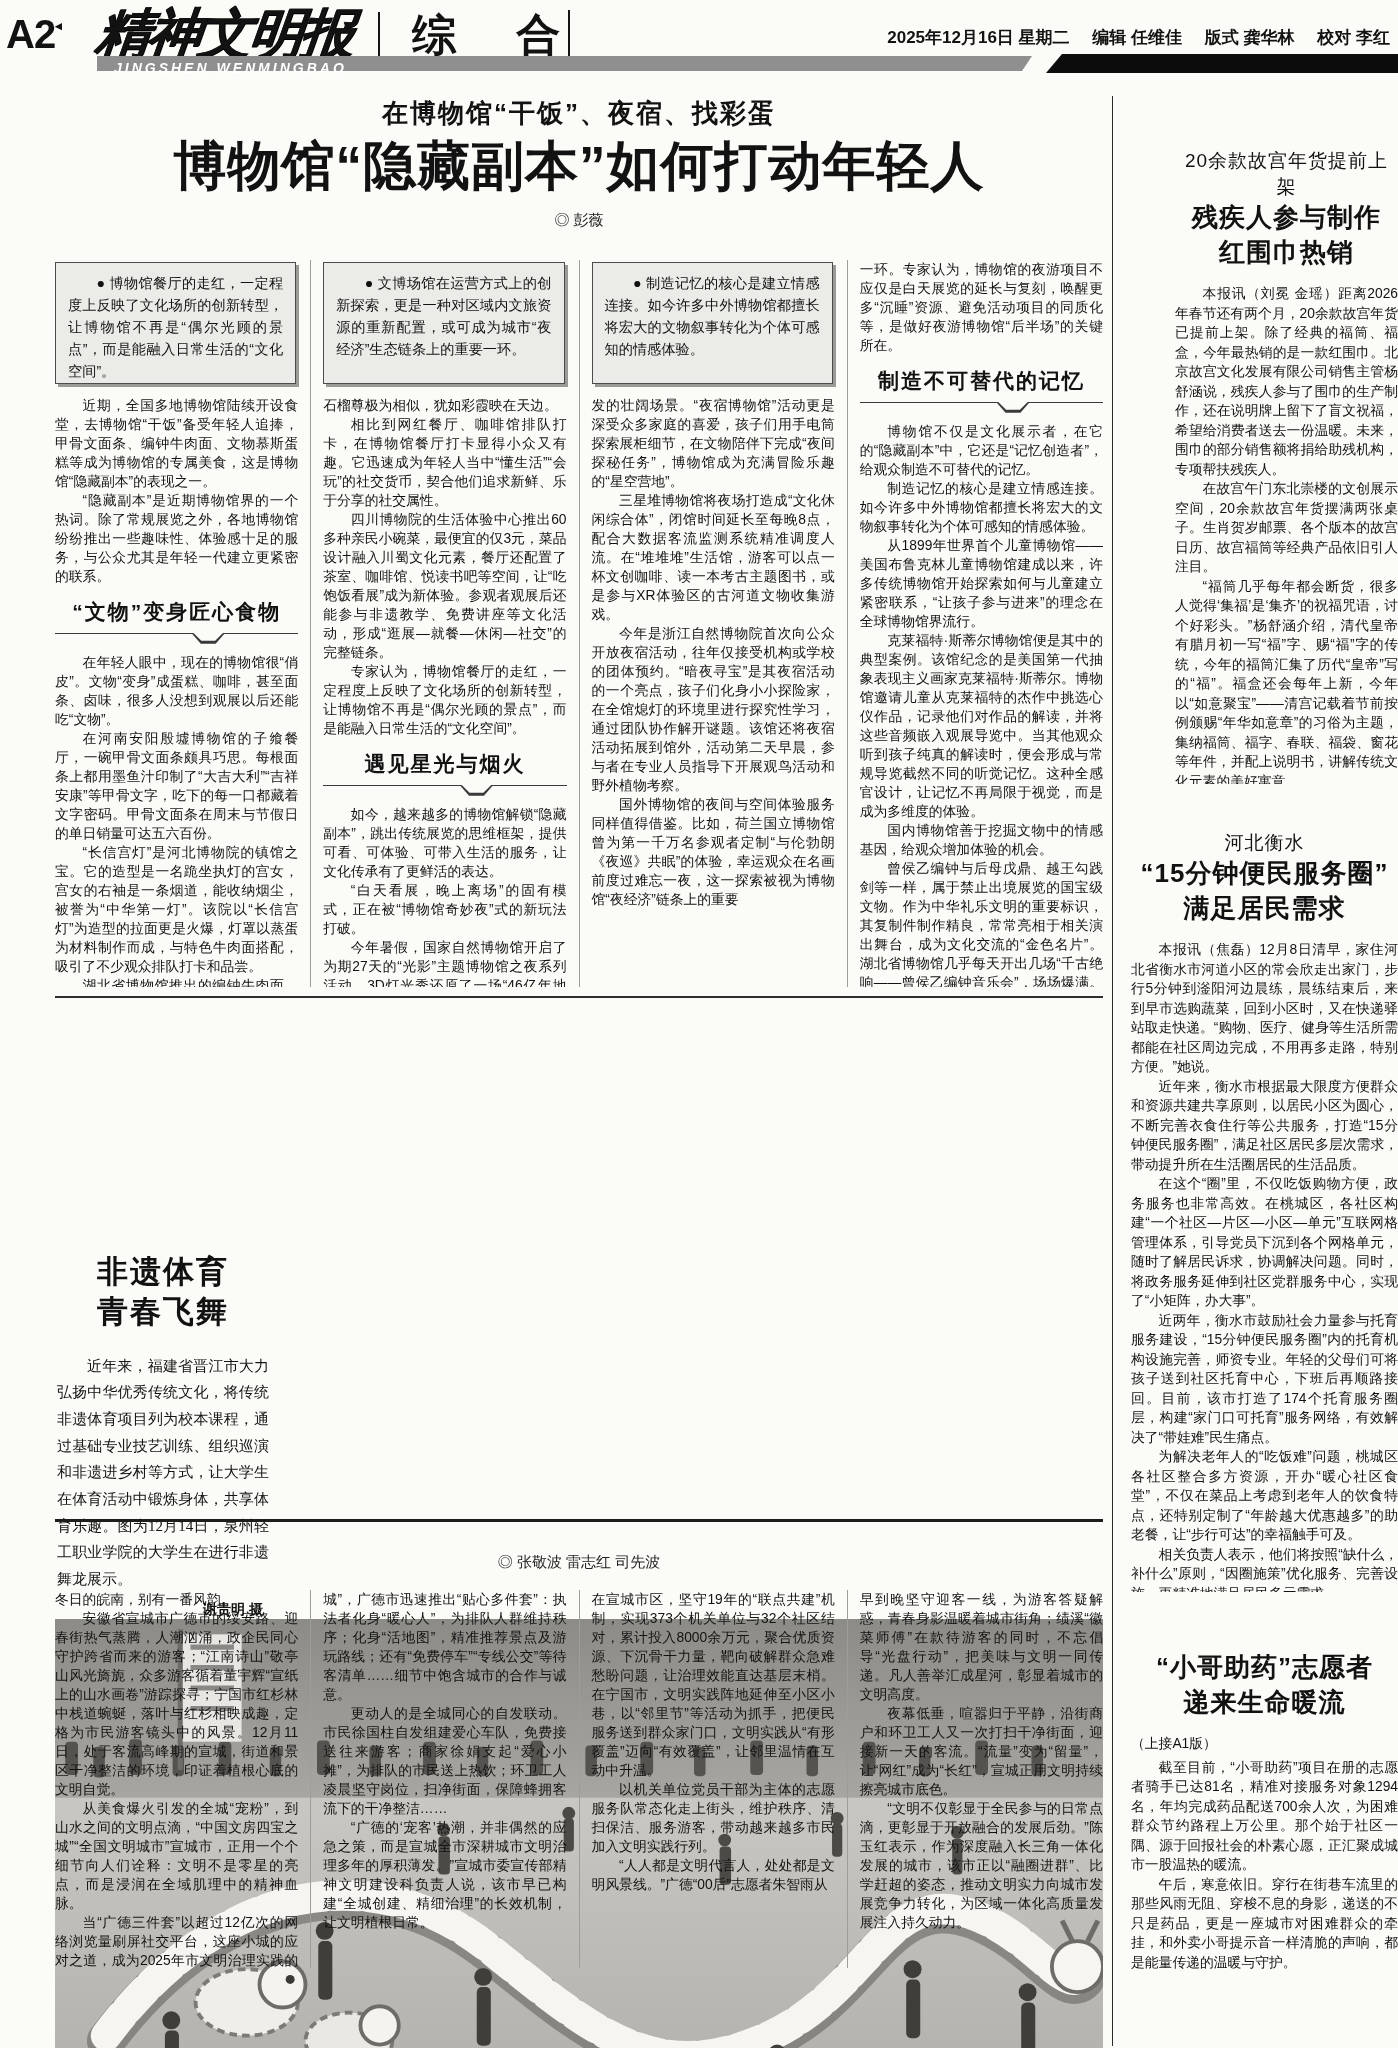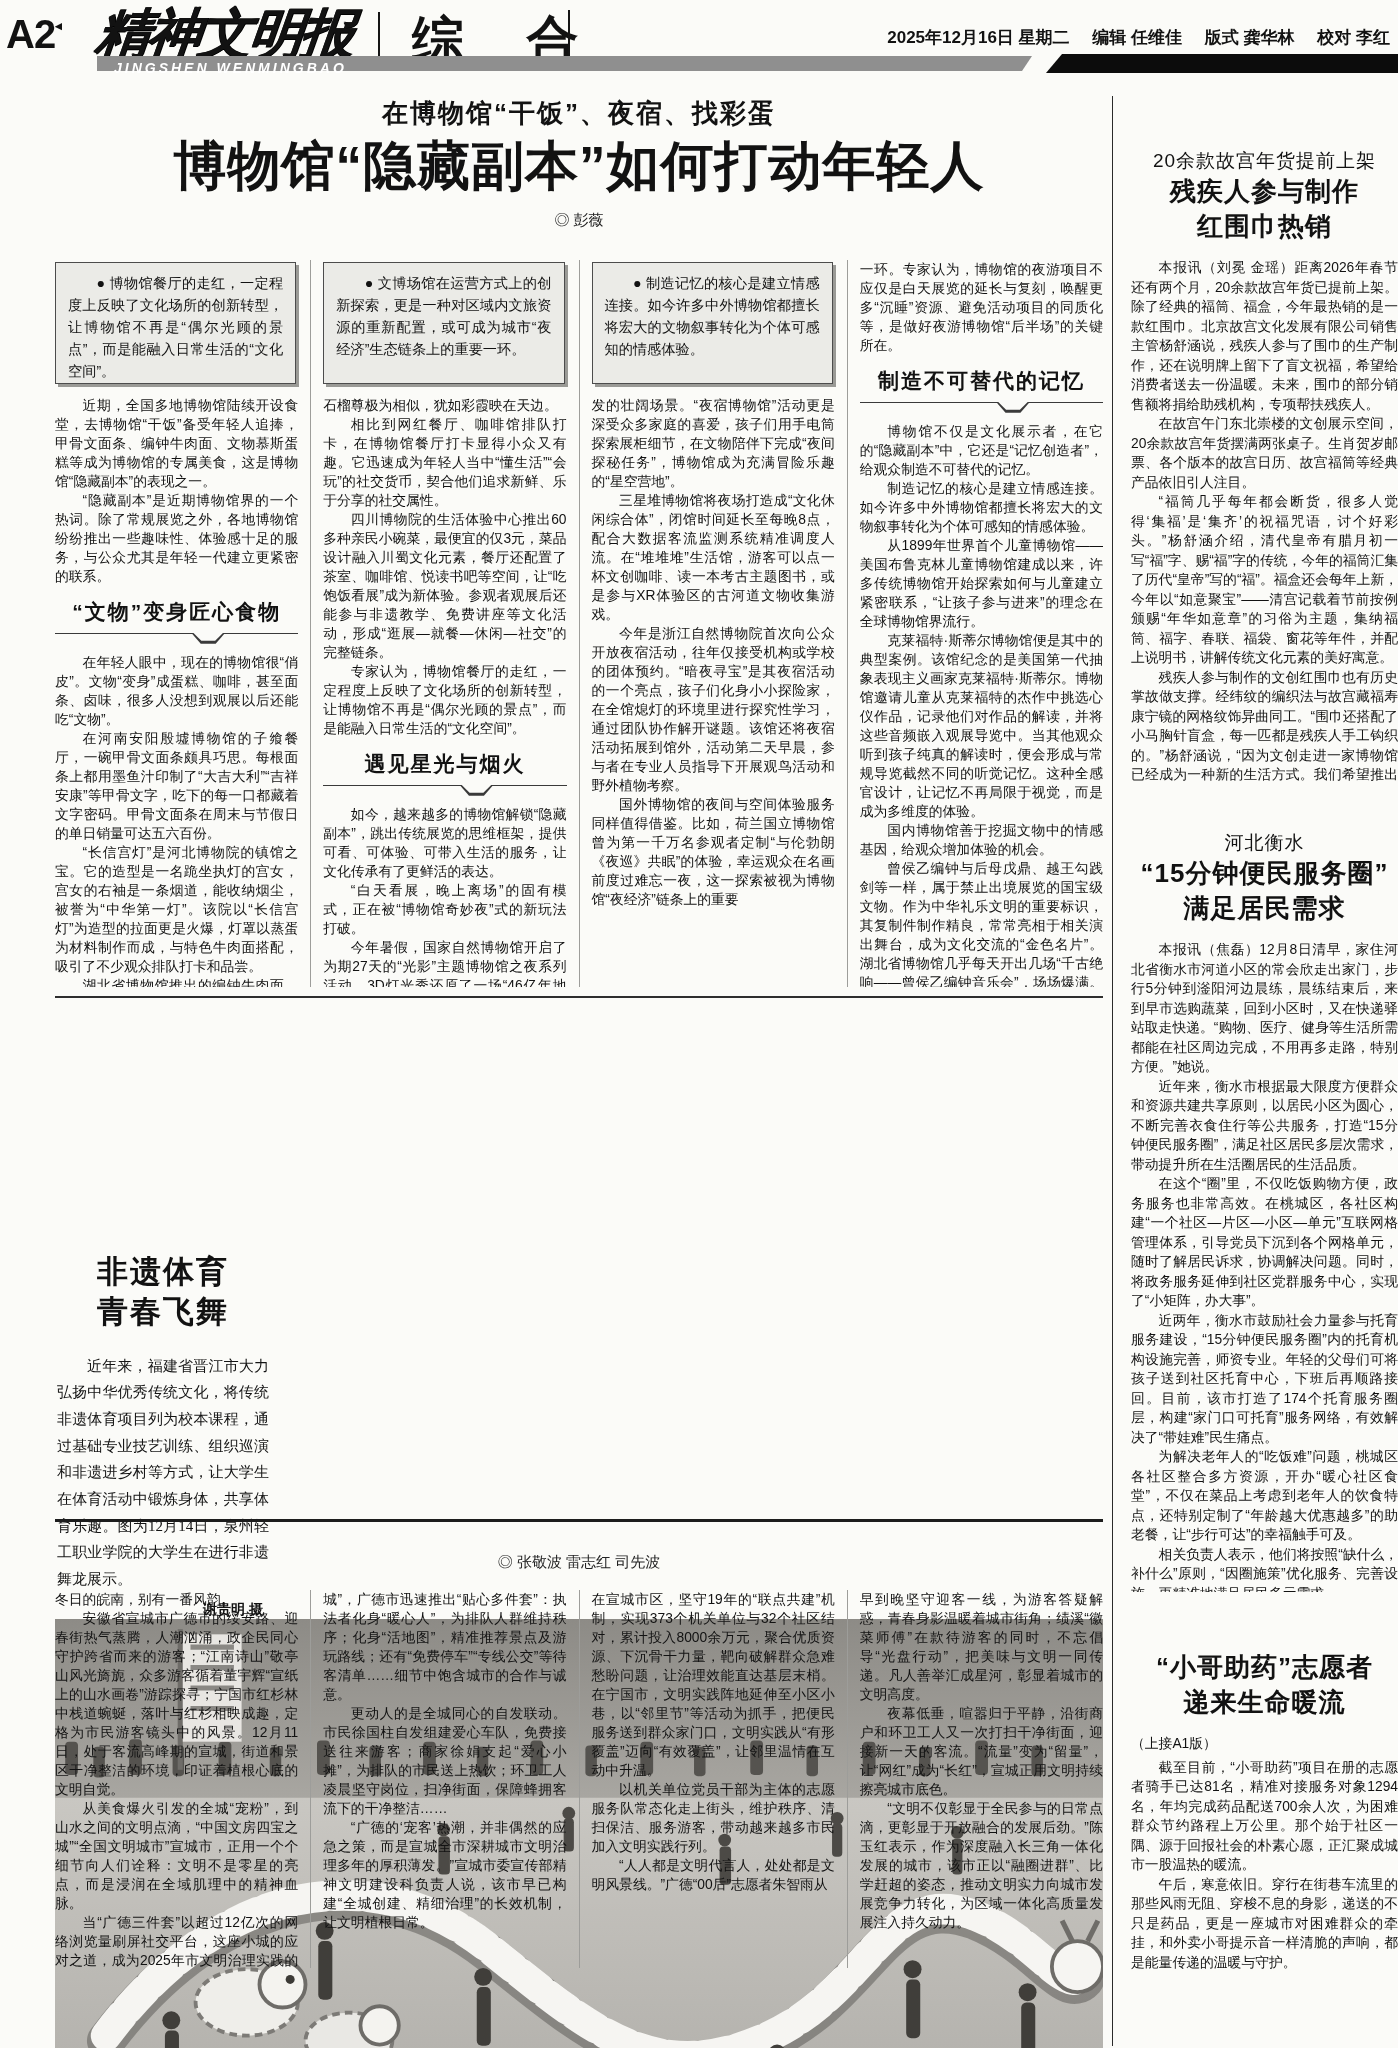--- a/index.html
+++ b/index.html
@@ -5,21 +5,21 @@
   html,body{margin:0;padding:0;background:#e7e7e2;}
   .page{position:relative;width:1398px;height:2048px;background:#fbfbf8;margin:0 auto;
         font-family:"Liberation Sans",sans-serif;color:#121212;overflow:hidden;}
   
   .mh-pagenum{position:absolute;left:6px;top:12px;font-size:40px;font-weight:900;letter-spacing:-1px;}
   .mh-pagenum .tri{font-size:13px;vertical-align:18px;}
   .mh-logo{position:absolute;left:96px;top:-2px;font-family:"DejaVu Serif",serif;font-style:italic;
            font-weight:bold;font-size:54px;letter-spacing:-3px;transform:skewX(-6deg);
            text-shadow:1px 0 #000,0 1px #000;}
   .mh-divider1{position:absolute;left:378px;top:12px;width:2px;height:44px;background:#151515;}
-  .mh-section{position:absolute;left:412px;top:6px;font-size:52px;font-weight:900;letter-spacing:24px;}
+  .mh-section{position:absolute;left:412px;top:6px;font-size:44px;font-weight:900;letter-spacing:24px;}
   .mh-divider2{position:absolute;left:568px;top:10px;width:2px;height:46px;background:#151515;}
   .mh-graystrip{position:absolute;left:97px;top:56px;width:935px;height:15px;background:#8f8f8f;
                 clip-path:polygon(0 0,100% 0,calc(100% - 10px) 100%,0 100%);}
   .mh-pinyin{position:absolute;left:114px;top:60px;font-size:14px;font-weight:bold;font-style:italic;
              color:#fff;letter-spacing:3px;}
   .mh-blackstrip{position:absolute;left:1046px;top:54px;width:352px;height:19px;background:#0c0c0c;
                  clip-path:polygon(16px 0,100% 0,100% 100%,0 100%);}
   .mh-dateline{position:absolute;right:8px;top:26px;font-size:17px;font-weight:bold;white-space:nowrap;}
   .mh-dateline span{margin-left:18px;}
   
@@ -62,21 +62,21 @@
   .bot-cols{height:378px;margin-top:18px;}
   
   .sidebar{position:absolute;left:1112px;top:96px;width:286px;height:1950px;box-sizing:border-box;
            border-left:1.5px solid #2a2a2a;padding-left:18px;}
   .sb-art{overflow:hidden;}
   .sb-kicker{text-align:center;font-size:19px;font-weight:500;letter-spacing:1px;}
   .sb-head{text-align:center;font-size:26px;font-weight:900;line-height:1.35;letter-spacing:1px;}
   .sb-body{margin-top:14px;}
   .sb-body p{margin:0;font-size:13.8px;line-height:19.5px;text-align:justify;text-indent:2em;}
   .sb-note{font-size:14px;text-indent:0 !important;margin-bottom:4px !important;}
-  .sb1{height:688px;padding-top:52px;box-sizing:border-box;}
+  .sb1{height:688px;padding-top:52px;box-sizing:border-box;margin-left:44px;}
   .sb2{height:808px;padding-top:46px;box-sizing:border-box;}
   .sb3{height:454px;padding-top:58px;box-sizing:border-box;}
 </style>
 </head>
 <body>
 
 <div class="page">
 
   <div>
     <div class="mh-pagenum"><span>A2</span><span class="tri">◂</span></div>

